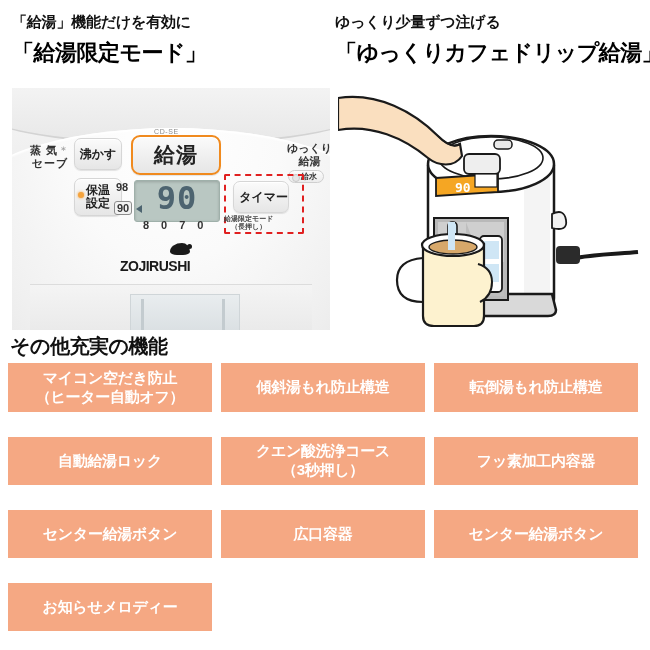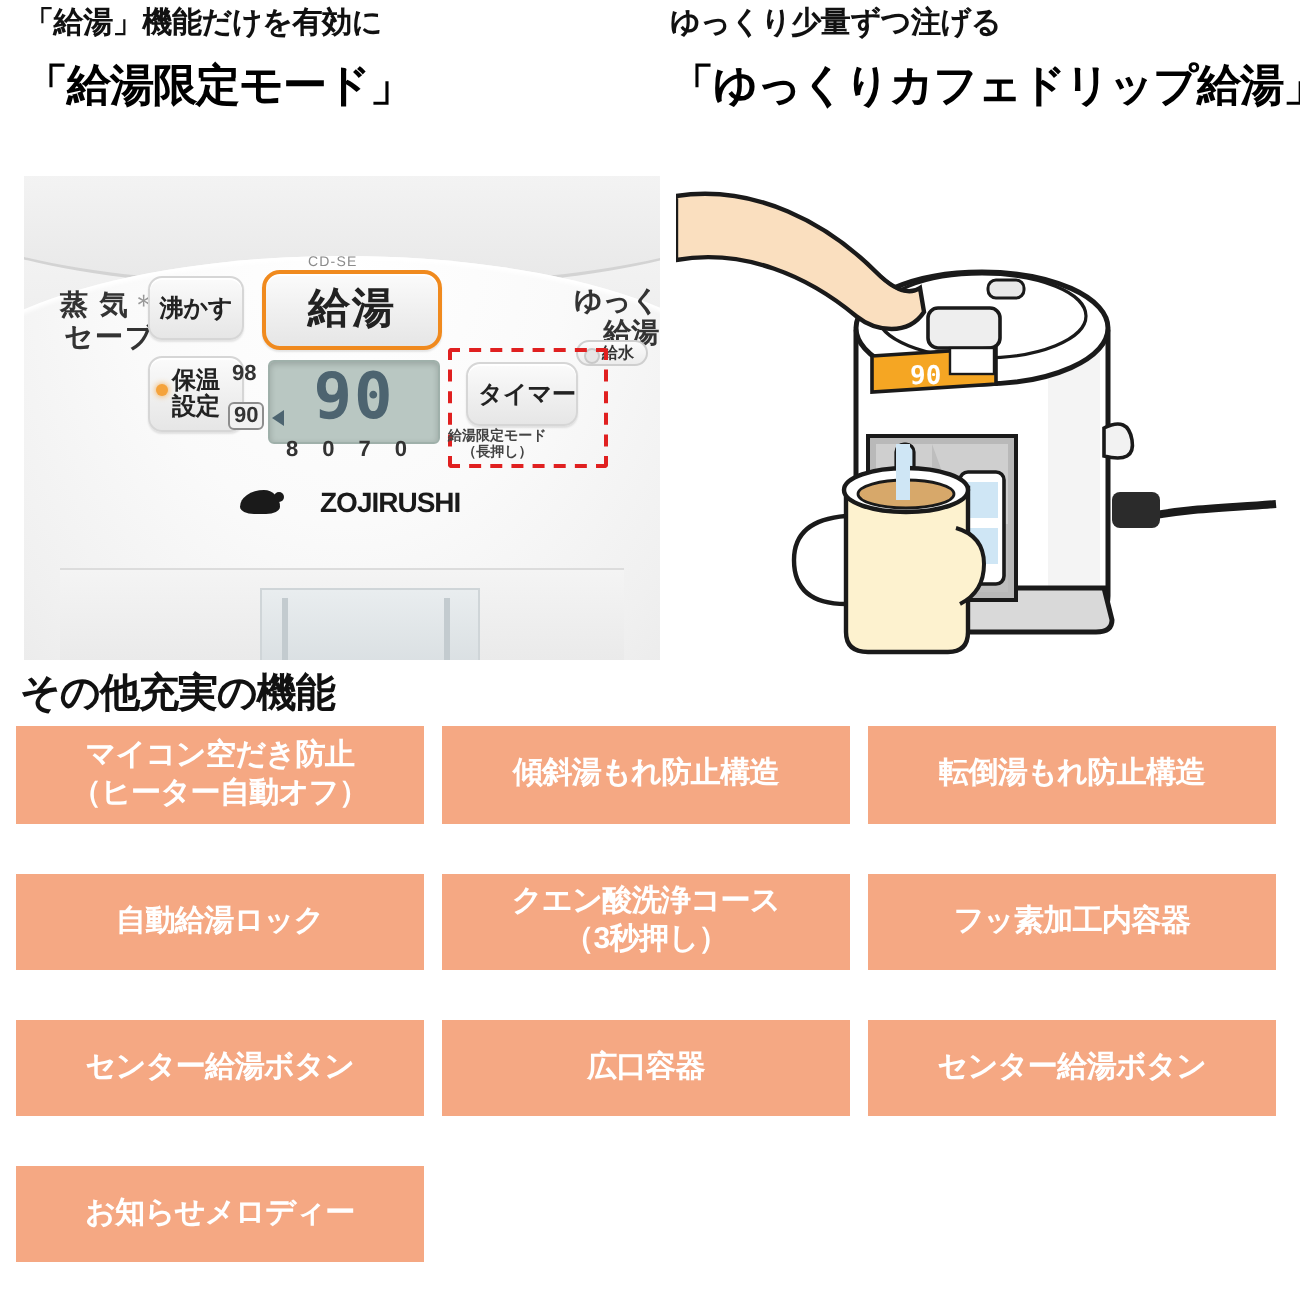--- a/index.html
+++ b/index.html
@@ -26,21 +26,21 @@
   .head-col { position: absolute; top: 0; }
   .head-col.left  { left: 12px;  width: 320px; }
   .head-col.right { left: 335px; width: 315px; }
 
   .head-sub {
     font-size: 15px;
     font-weight: bold;
     letter-spacing: -0.2px;
     line-height: 1;
     margin: 0;
-    padding-top: 4px;
+    padding-top: 14px;
     color: #111;
     white-space: nowrap;
   }
   .head-main {
     font-size: 22px;
     font-weight: bold;
     letter-spacing: -0.5px;
     line-height: 1;
     margin: 0;
     padding-top: 13px;
@@ -127,21 +127,21 @@
 
   .lamp {
     position: absolute; left: 66px; top: 104px;
     width: 6px; height: 6px; border-radius: 50%;
     background: #f5a33c;
     box-shadow: 0 0 3px #f5a33c;
   }
 
   .lbl {
     position: absolute;
-    font-size: 14px;
+    font-size: 11px;
     font-weight: bold;
     color: #333;
     line-height: 1.15;
     text-align: center;
     white-space: nowrap;
   }
   .lbl-steam   { left: 18px;  top: 56px; letter-spacing: 1px; }
   .lbl-steam .ast { color:#999; font-weight: normal; }
   .lbl-slow    { left: 275px; top: 54px; }
   .lbl-kyusui  { left: 276px; top: 82px;
@@ -197,21 +197,21 @@
   .dashbox {
     position: absolute;
     left: 212px; top: 86px;
     width: 76px; height: 56px;
     border: 2px dashed #e02020;
     border-radius: 2px;
   }
 
   .logo {
     position: absolute; left: 108px; top: 155px;
-    display: flex; align-items: center; gap: 20px;
+    display: flex; align-items: flex-end; gap: 3px; flex-direction: column;
   }
   .logo-mark {
     width: 20px; height: 12px;
     background: #1a1a1a;
     border-radius: 60% 40% 35% 35% / 70% 70% 30% 30%;
     position: relative;
   }
   .logo-mark:before {
     content:""; position:absolute; right:-2px; top:1px;
     width:5px; height:5px; background:#1a1a1a; border-radius:50%;

